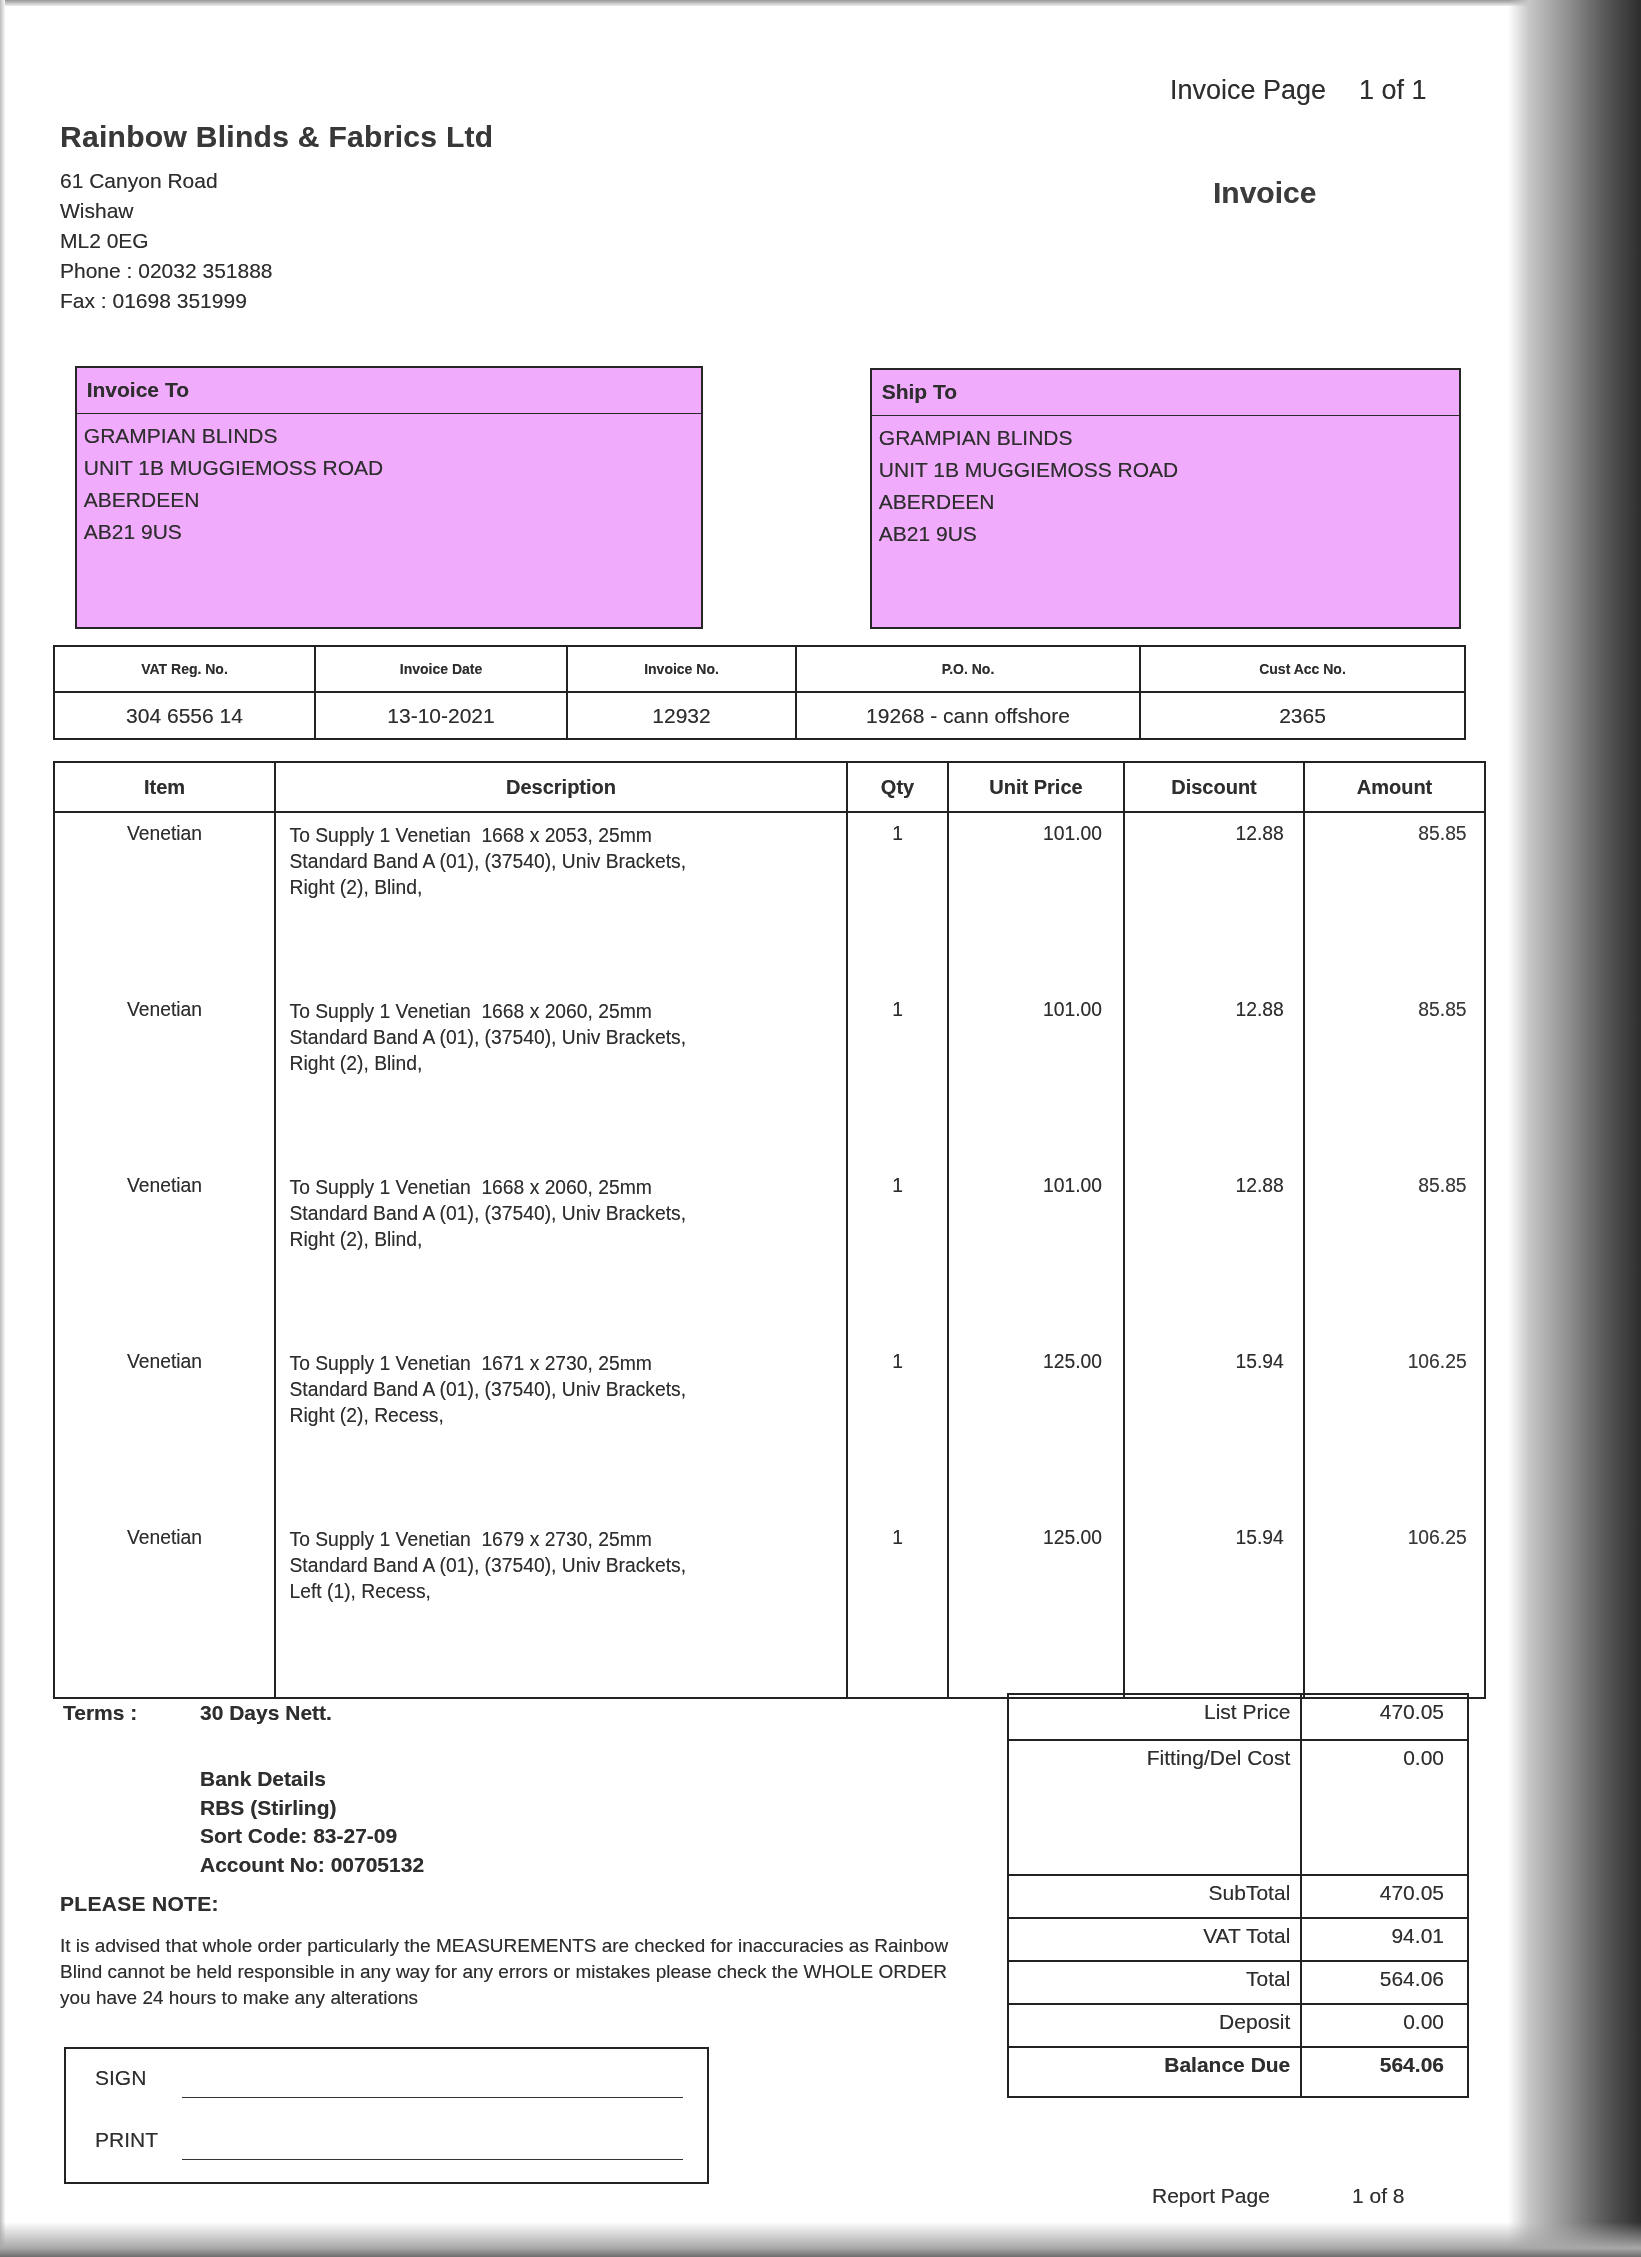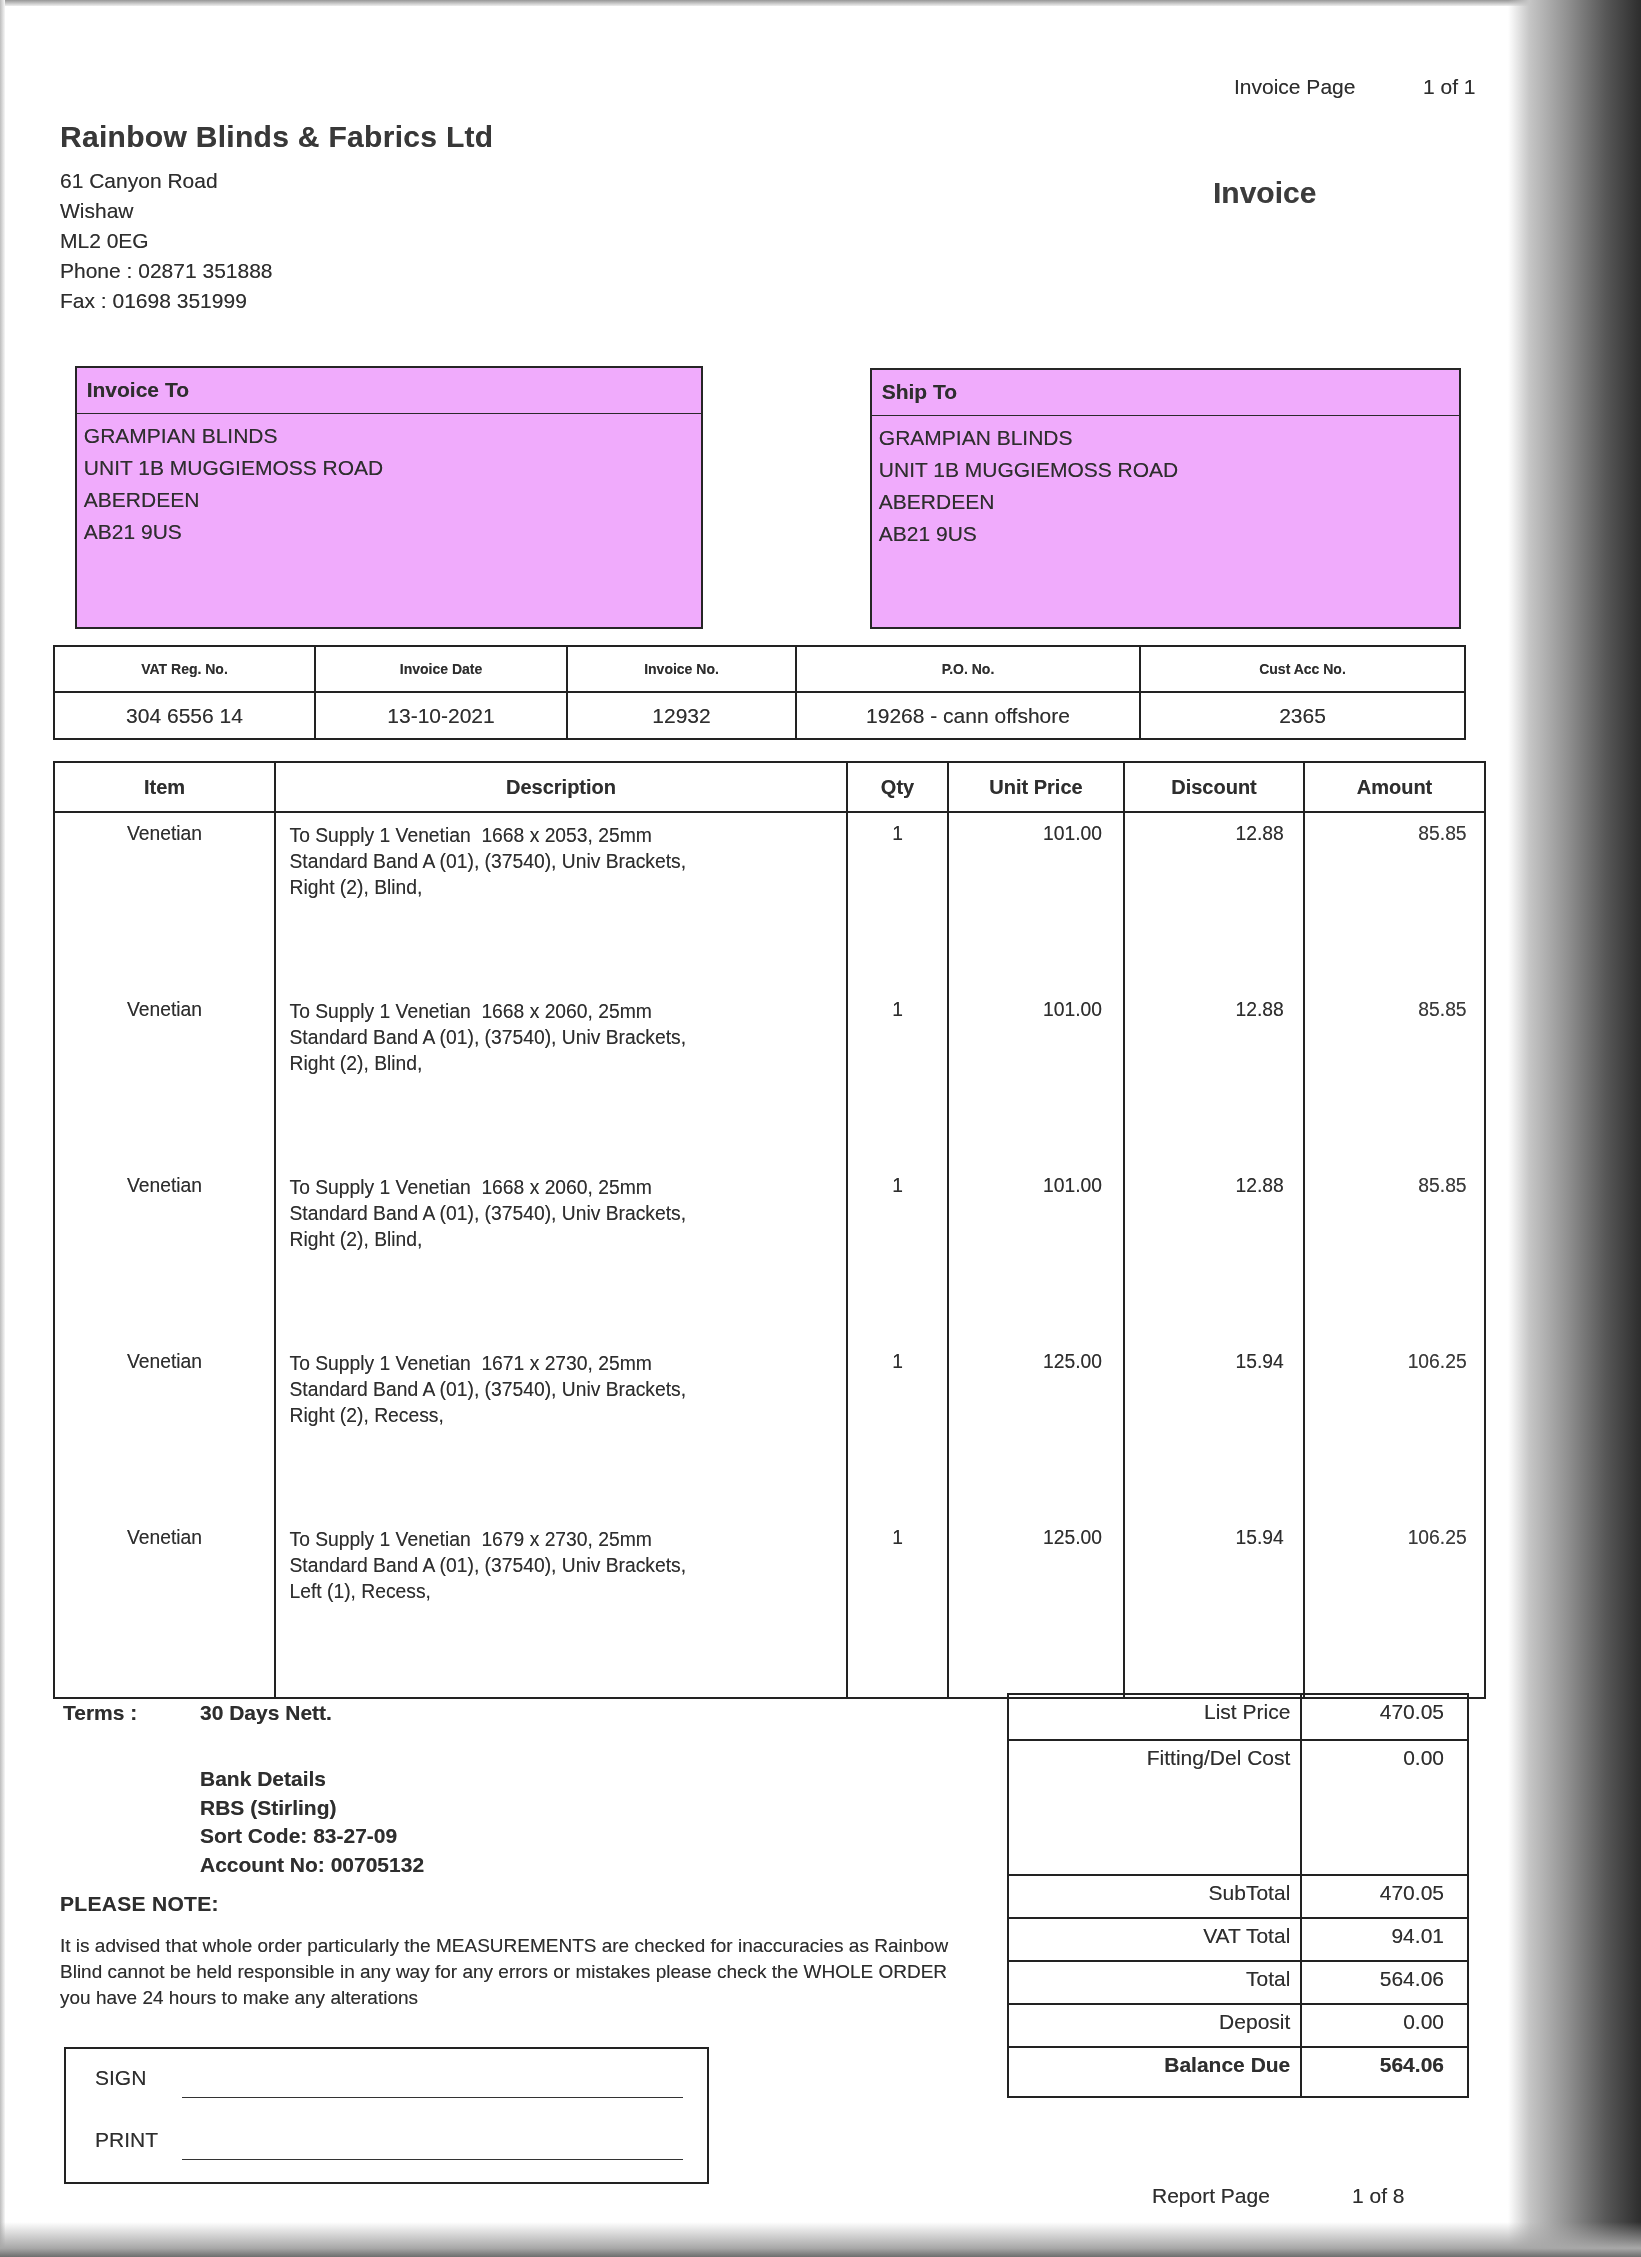--- a/index.html
+++ b/index.html
@@ -16,21 +16,21 @@
   .edge-right { position:absolute; top:0; right:0; bottom:0; width:133px;
                 background:linear-gradient(to right, rgba(255,255,255,0) 0%, #c6c6c6 16%, #909090 45%, #565656 74%, #2d2d2d 100%); }
   .edge-bottom{ position:absolute; left:0; right:0; bottom:0; height:35px;
                 background:linear-gradient(to bottom, rgba(255,255,255,0), #a8a8a8 75%, #6e6e6e 100%); }
 
   
   .company { position:absolute; left:60px; top:120px; }
   .company-name { margin:0 0 11.6px 0; font-size:30px; font-weight:bold; color:#383838; letter-spacing:0.3px; }
   .company-line { font-size:21px; line-height:30px; }
 
-  .page-indicator { position:absolute; left:1234px; top:75px; font-size:21px; }
+  .page-indicator { position:absolute; left:1170px; top:75px; font-size:27px; }
   .page-indicator .pi-value { position:absolute; left:189px; top:0; white-space:nowrap; }
   .doc-title { position:absolute; left:1213px; top:176px; font-size:30px; font-weight:bold; color:#3c3c3c; }
 
   
   .addr-box { position:absolute; border:2.9px solid #262626; box-sizing:border-box; background:#f0abfc; }
   .invoice-to { left:75px;  top:366px; width:628px; height:263px; }
   .ship-to    { left:870px; top:368px; width:591px; height:261px; }
   .box-title  { height:46px; box-sizing:border-box; border-bottom:1.9px solid #2a2a2a;
                 font-size:21px; font-weight:bold; padding:9.7px 0 0 9.7px; }
   .box-lines  { padding:5.8px 0 0 6.8px; font-size:21px; line-height:32px; }
@@ -92,21 +92,21 @@
   <div class="edge-top"></div>
   <div class="edge-left"></div>
   <div class="edge-right"></div>
   <div class="edge-bottom"></div>
 
   <header class="company">
     <h1 class="company-name">Rainbow Blinds &amp; Fabrics Ltd</h1>
     <div class="company-line">61 Canyon Road</div>
     <div class="company-line">Wishaw</div>
     <div class="company-line">ML2 0EG</div>
-    <div class="company-line">Phone : 02871 351888</div>
+    <div class="company-line">Phone : 02032 351888</div>
     <div class="company-line">Fax : 01698 351999</div>
   </header>
 
   <div class="page-indicator">
     <span>Invoice  Page</span>
     <span class="pi-value">1 of 1</span>
   </div>
 
   <div class="doc-title">Invoice</div>
 

